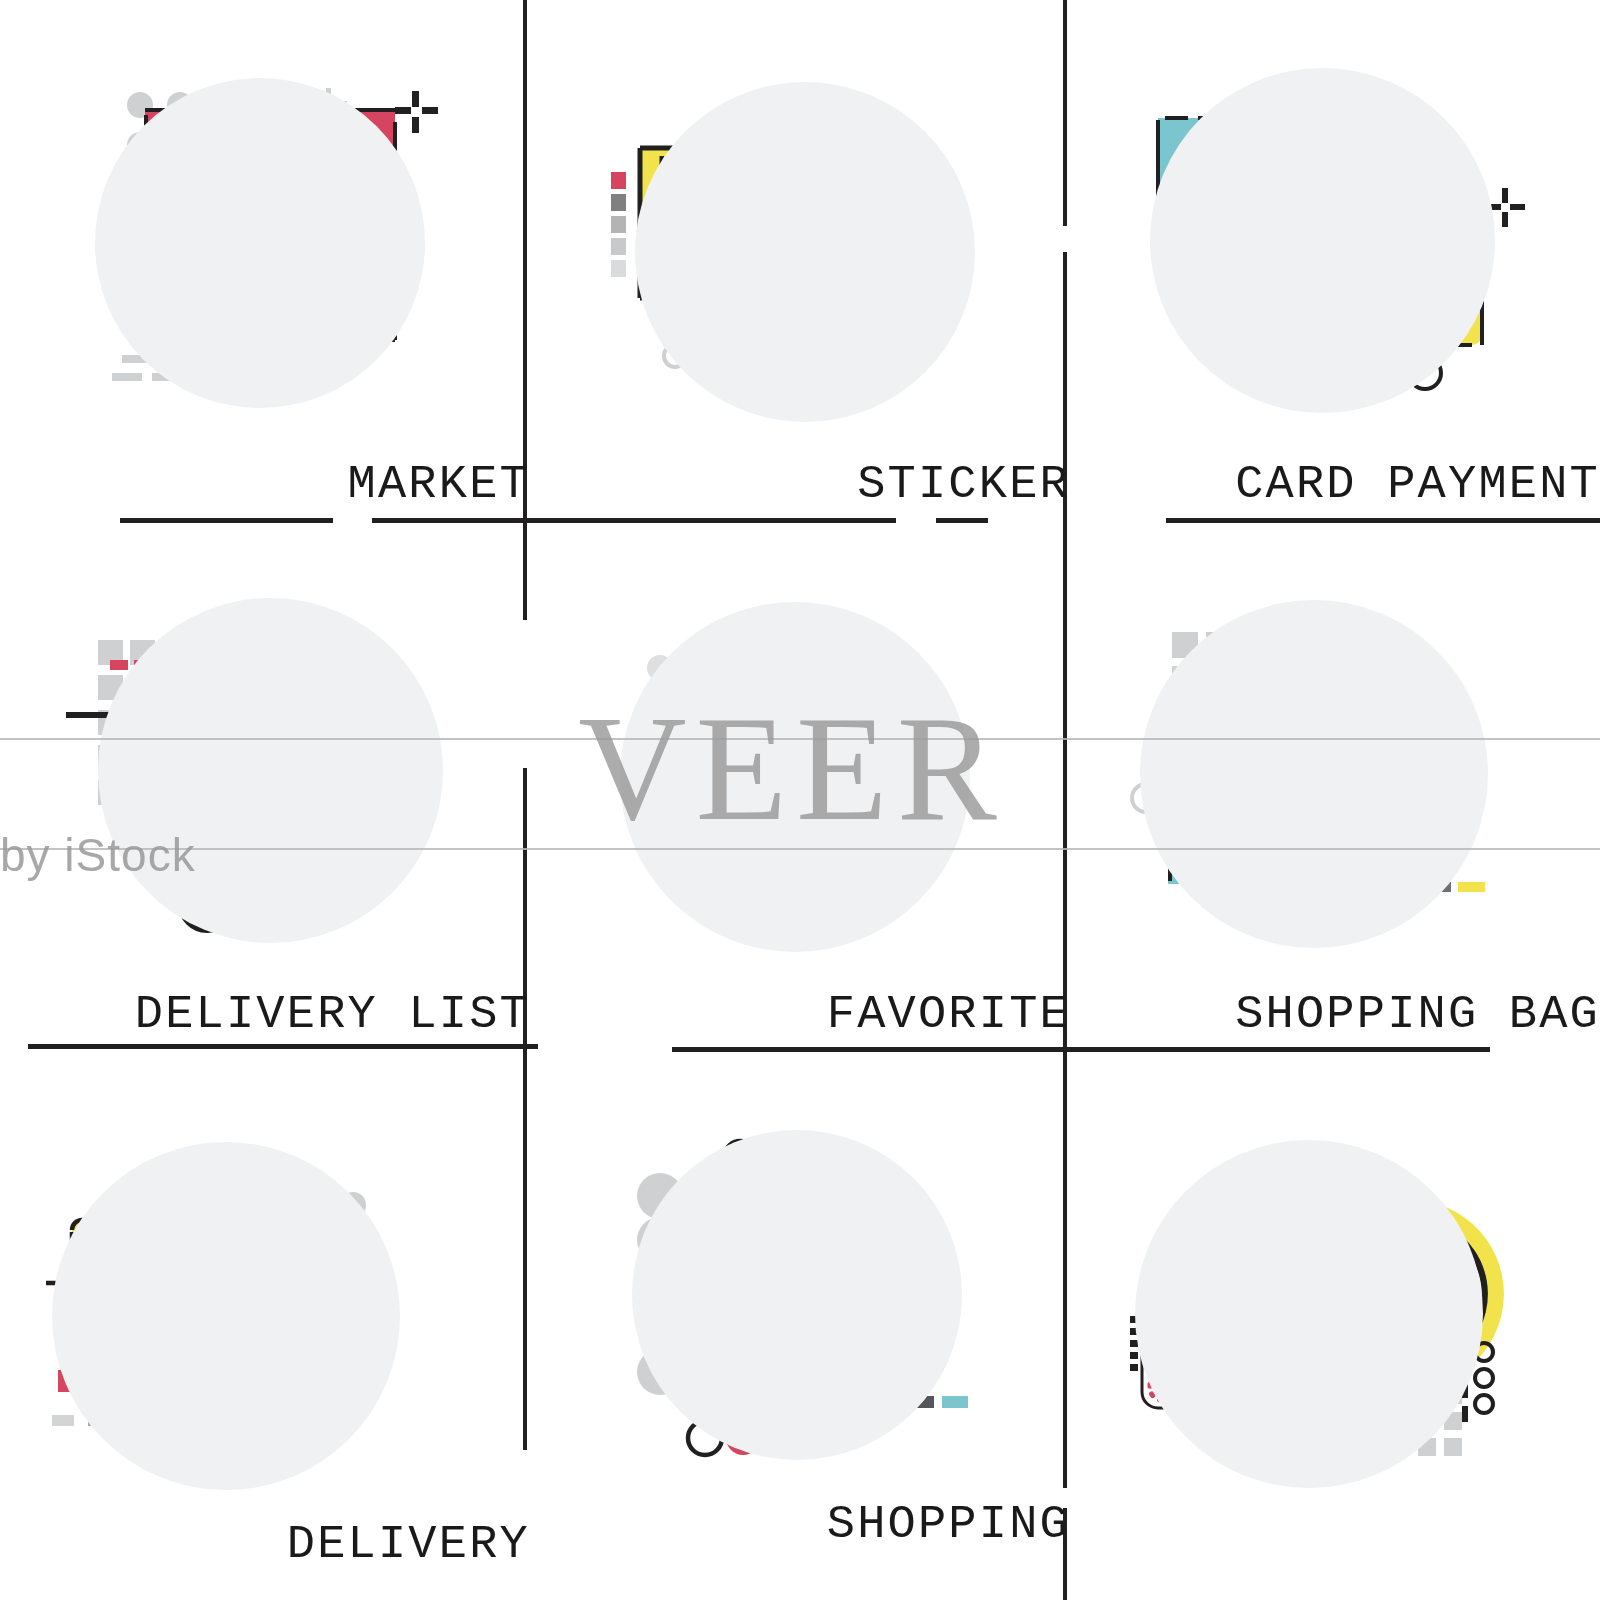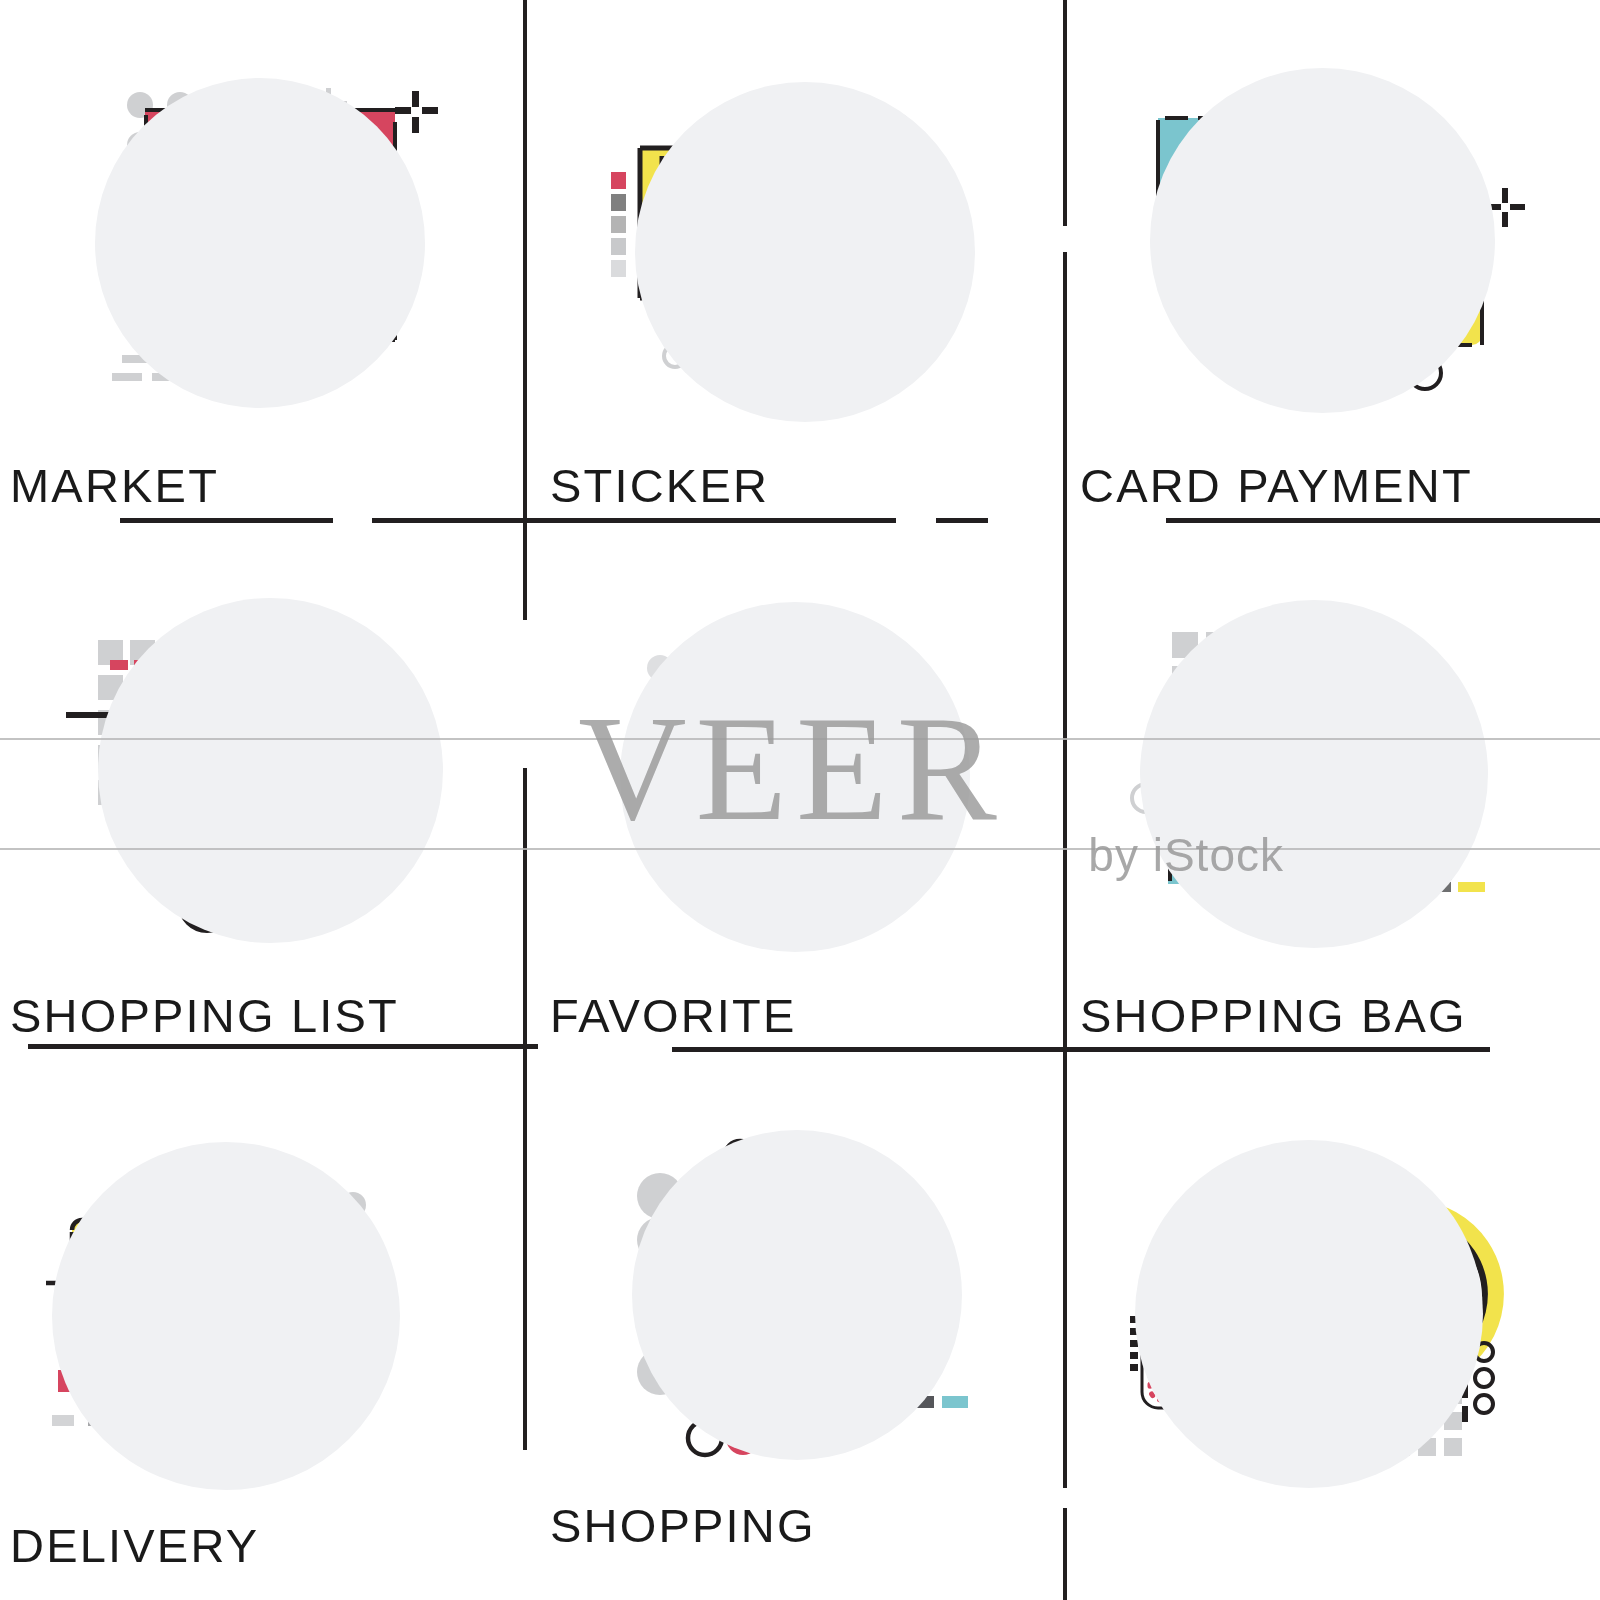--- a/index.html
+++ b/index.html
@@ -6,35 +6,35 @@
   body{width:1600px;height:1600px;font-family:"Liberation Sans",sans-serif;overflow:hidden;}
   #stage{position:relative;width:1600px;height:1600px;background:#fff;}
 
   
   .vline{position:absolute;background:#221f20;width:4px;}
   .hline{position:absolute;background:#221f20;height:5px;}
 
   
   .cell{position:absolute;width:520px;height:510px;}
   .art{position:absolute;left:0;top:0;width:520px;height:400px;}
-  .label{position:absolute;left:0;width:520px;top:398px;text-align:left;
-         font-family:Liberation Sans, sans-serif;font-size:47px;letter-spacing:2.2px;
+  .label{position:absolute;left:0;width:520px;top:398px;text-align:right;
+         font-family:Liberation Mono, monospace;font-size:47px;letter-spacing:2.2px;
          color:#1a1a1a;font-weight:400;}
 
   .disc{position:absolute;border-radius:50%;background:#f0f1f3;}
 
   svg{display:block;overflow:visible;}
 
   
   #wm{position:absolute;left:0;top:676px;width:1600px;height:220px;pointer-events:none;}
   #wm .rule{position:absolute;height:2px;background:#b9b9b9;width:1600px;opacity:.85;}
   #wm .veer{position:absolute;width:1584px;text-align:center;top:6px;
             font-family:"Liberation Serif",serif;font-size:150px;color:#9a9a9a;
             letter-spacing:9px;opacity:.82;}
-  #wm .istock{position:absolute;width:1284px;text-align:right;top:152px;
+  #wm .istock{position:absolute;width:1284px;text-align:left;top:152px;
             font-family:"Liberation Sans",sans-serif;font-size:46px;color:#9a9a9a;
             letter-spacing:1px;opacity:.85;}
 </style>
 </head>
 <body>
 
 <div id="stage">
 
   <div class="vline" style="left:523px;top:0;height:620px;"></div>
   <div class="vline" style="left:523px;top:768px;height:682px;"></div>
@@ -400,21 +400,21 @@
 
         <g fill="#7BC5CE">
           <rect x="300" y="253" width="17" height="10"></rect>
             <rect x="322" y="253" width="17" height="10"></rect>
           <rect x="344" y="253" width="17" height="10"></rect>
             <rect x="366" y="253" width="17" height="10"></rect>
           <rect x="388" y="253" width="17" height="10"></rect>
         </g>
       </svg>
     </div>
-    <div class="label">SHOPPING LIST</div>
+    <div class="label">DELIVERY LIST</div>
   </div>
 
   <div class="cell" style="left:550px;top:590px;">
     <div class="art">
       <div class="disc" style="left:70px;top:12px;width:350px;height:350px;"></div>
       <svg viewBox="0 0 520 400" width="520" height="400">
 
         <g fill="#DEDFE1">
           <circle cx="110" cy="78" r="13"></circle>
             <circle cx="145" cy="78" r="13"></circle>

